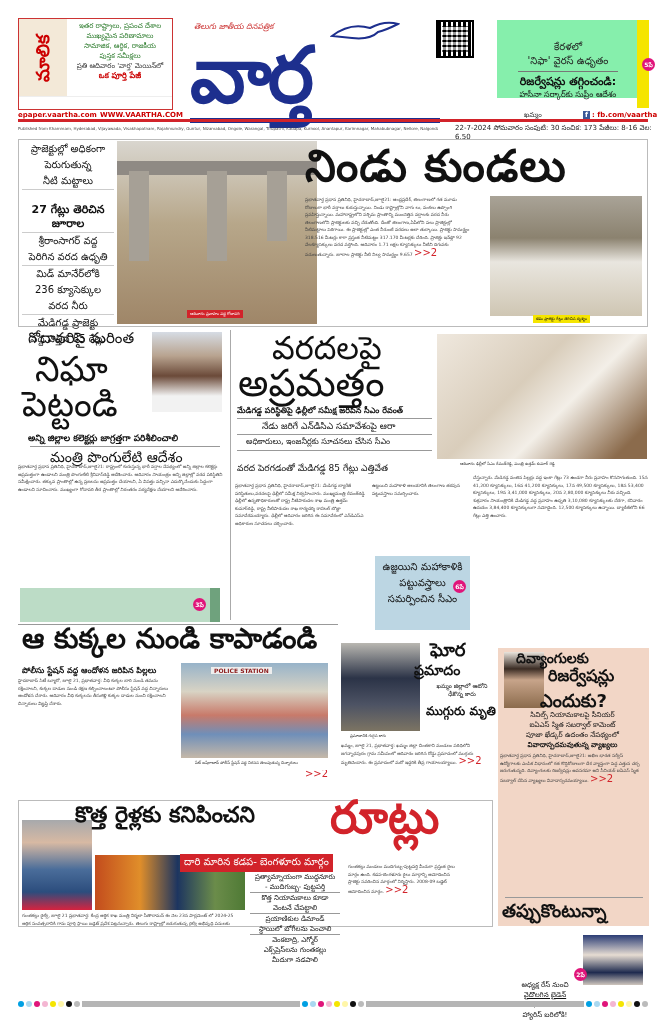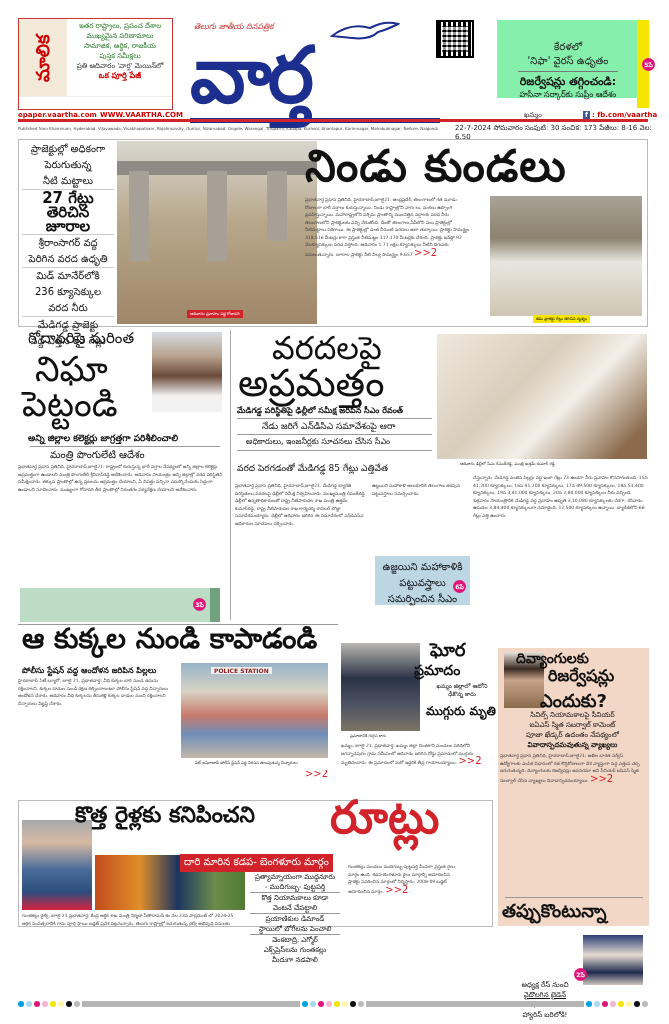--- a/index.html
+++ b/index.html
@@ -27,53 +27,53 @@
   .fb { left: 583px; top: 111px; font-size: 7px; color: #c00; font-weight: bold; }
   .epaper { left: 18px; top: 111px; font-size: 7px; color: #c00; font-weight: bold; }
   .redline { left: 18px; top: 119px; width: 630px; height: 3px; background: #d2232a; }
   .publine { left: 18px; top: 126px; width: 420px; font-size: 4px; color: #444; white-space: nowrap; overflow: hidden; }
   .dateline { left: 455px; top: 124px; font-size: 7px; color: #222; }
   .hr { background: #999; height: 1px; }
   
   .lead { left: 18px; top: 139px; width: 630px; height: 188px; border: 1px solid #bbb; }
   .leadside { left: 22px; top: 141px; width: 92px; font-size: 10px; text-align: center; line-height: 14px; }
   .leadside div { border-bottom: 1px solid #ccc; padding: 1px 0; }
-  .leadside .bold { font-weight: bold; font-size: 15px; }
+  .leadside .bold { font-weight: bold; font-size: 11px; margin-top: 12px; }
   .photo { background: linear-gradient(180deg,#d9d6cf 0%,#b7a78a 45%,#9f8668 100%); }
   .photo.bridge { left: 117px; top: 141px; width: 200px; height: 183px; }
   .photo.bridge::before { content:""; position:absolute; left:0; top:20px; width:100%; height:14px; background:#8f8a84; }
   .photo.bridge .pillar { position:absolute; top:30px; width:20px; height:90px; background:#a6a096; }
   .caption-red { font-size: 4px; color: #fff; background: #d2232a; padding: 1px 3px; position: absolute; }
   .bighead { font-weight: bold; color: #111; font-family: "DejaVu Sans", sans-serif; }
   .h-nindu { left: 305px; top: 140px; font-size: 44px; letter-spacing: 1px; }
   .leadtext { left: 305px; top: 196px; width: 165px; font-size: 5px; line-height: 8px; color: #333; }
   .photo.dam { left: 490px; top: 196px; width: 152px; height: 120px; background: linear-gradient(180deg,#a9a397 0%,#8b826f 35%,#e9e6df 55%,#cfc6b3 100%); }
   .caption-yellow { left: 533px; top: 315px; font-size: 4px; background: #f5e500; padding: 1px 3px; color: #111; }
   .more { color: #d2232a; font-size: 10px; }
   
   .h-godavari { left: 28px; top: 329px; font-size: 15px; }
   .h-nigha { left: 35px; top: 350px; font-size: 35px; line-height: 38px; }
   .h-pettandi { left: 22px; top: 385px; font-size: 35px; line-height: 38px; }
   .photo.minister { left: 152px; top: 332px; width: 70px; height: 80px; background: linear-gradient(180deg,#d6dce4 0%,#b8a38f 30%,#6b4a39 55%,#f2f2f2 80%); }
   .sub1 { left: 28px; top: 433px; font-size: 9px; font-weight: bold; }
-  .sub2 { left: 50px; top: 449px; font-size: 10px; }
+  .sub2 { left: 50px; top: 449px; font-size: 14px; }
   .body-sm { font-size: 4.5px; line-height: 7.5px; color: #444; }
   .gd-body { left: 18px; top: 463px; width: 212px; height: 117px; overflow: hidden; }
   .bhadra { left: 20px; top: 588px; width: 200px; height: 34px; background: #bcdcc6; text-align: center; font-size: 10px; line-height: 14px; padding-top: 3px; }
   .bhadra .greenbar { position:absolute; right:0; top:0; width:10px; height:34px; background:#6fa27d; }
   .vline { background: #aaa; width: 1px; }
   .h-varada { left: 272px; top: 330px; font-size: 32px; line-height: 36px; }
   .h-apra { left: 238px; top: 362px; font-size: 38px; line-height: 42px; }
   .vsub { font-size: 9px; }
   .photo.cm { left: 437px; top: 334px; width: 210px; height: 125px; background: linear-gradient(135deg,#efe8de 0%,#d9cdbb 40%,#f3efe8 60%,#8b6b4c 90%); }
   .cm-caption { left: 460px; top: 461px; font-size: 4px; color: #333; }
   .vbody1 { left: 235px; top: 482px; width: 130px; height: 140px; overflow: hidden; }
   .vbody2 { left: 372px; top: 482px; width: 95px; height: 70px; overflow: hidden; }
   .vbody3 { left: 473px; top: 474px; width: 175px; height: 150px; overflow: hidden; }
-  .ujjain { left: 375px; top: 556px; width: 95px; height: 49px; background: #bcd6e3; text-align: center; font-size: 10px; line-height: 16px; padding-top: 3px; }
+  .ujjain { left: 375px; top: 556px; width: 95px; height: 74px; background: #bcd6e3; text-align: center; font-size: 10px; line-height: 16px; padding-top: 3px; }
   
   .h-dogs { left: 22px; top: 622px; font-size: 28px; }
   .dogs-sub { left: 22px; top: 666px; font-size: 8px; font-weight: bold; }
   .dogs-body { left: 18px; top: 677px; width: 160px; height: 116px; overflow: hidden; }
   .photo.police { left: 181px; top: 663px; width: 147px; height: 95px; background: linear-gradient(180deg,#97b3c9 0%,#d8d3c4 30%,#c87a6a 55%,#6f8fb9 75%,#c5b8a8 100%); }
   .police-caption { left: 195px; top: 760px; font-size: 4px; color: #333; }
   .police-body { left: 181px; top: 770px; width: 147px; height: 24px; overflow: hidden; }
   
   .photo.car { left: 341px; top: 643px; width: 79px; height: 88px; background: linear-gradient(180deg,#b9b7b1 0%,#2b3347 40%,#4d5364 70%,#7c7463 100%); }
   .h-ghora { left: 430px; top: 640px; font-size: 18px; line-height: 20px; }

